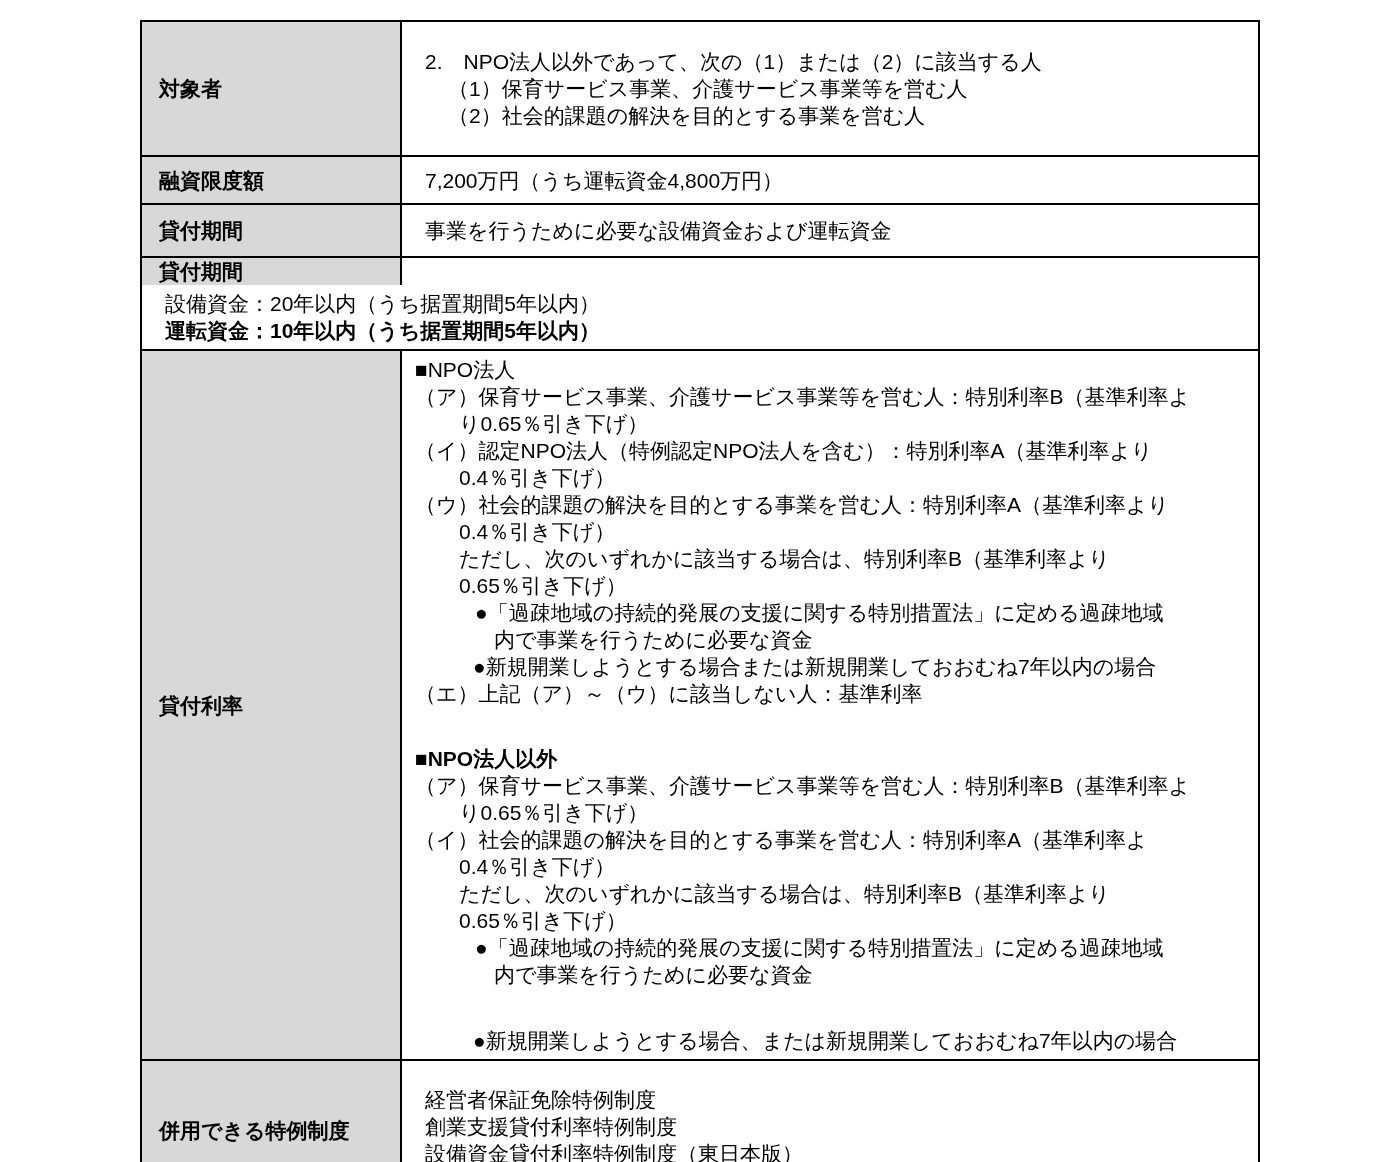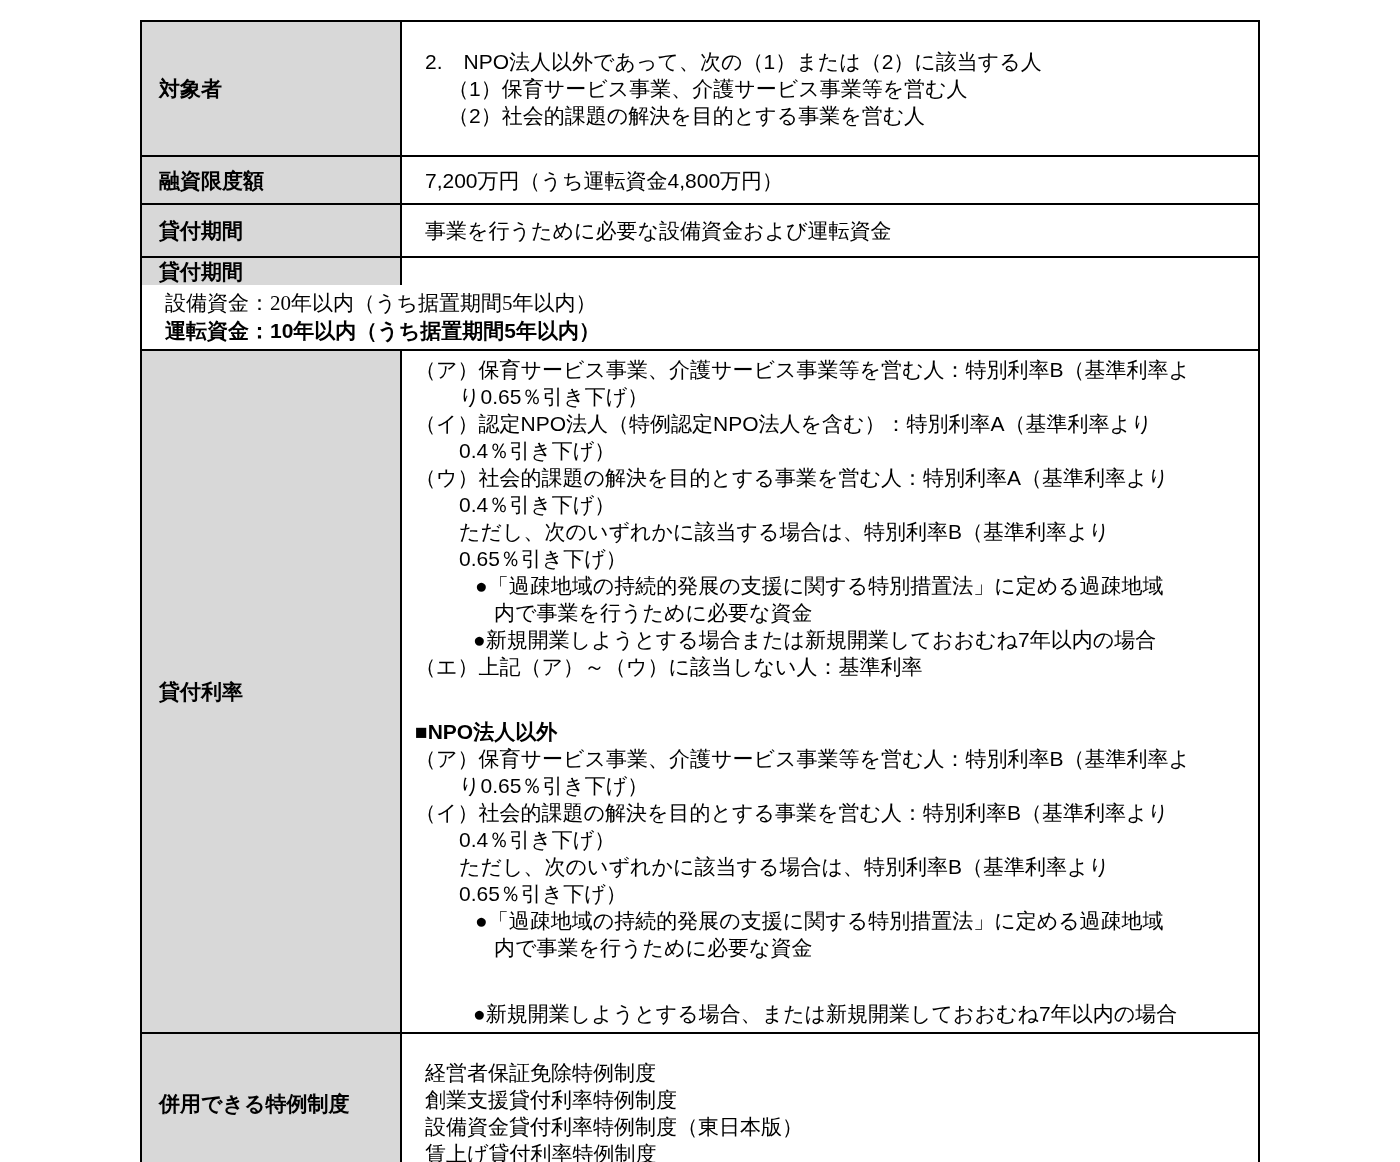--- a/index.html
+++ b/index.html
@@ -96,45 +96,46 @@
     <div class="row">
       <div class="cell-label">貸付期間</div>
       <div class="cell-content">
           <div class="line" style="padding-left: 10px;">事業を行うために必要な設備資金および運転資金</div>
         </div>
     </div>
 
     <div class="row">
       <div class="cell-label">貸付期間</div>
       <div class="cell-content">
-          <div class="line" style="padding-left: 10px; font-family: Liberation Serif, serif;">設備資金：20年以内（うち据置期間5年以内）</div>
+          <div class="line" style="padding-left: 10px;">設備資金：20年以内（うち据置期間5年以内）</div>
           <div class="line" style="padding-left: 10px; font-weight: bold;">運転資金：10年以内（うち据置期間5年以内）</div>
         </div>
     </div>
 
     <div class="row">
       <div class="cell-label">貸付利率</div>
       <div class="cell-content">
+          <div class="line" style="padding-left: 0px;">■NPO法人</div>
           <div class="line" style="padding-left: 0px;">（ア）保育サービス事業、介護サービス事業等を営む人：特別利率B（基準利率よ</div>
           <div class="line" style="padding-left: 44px;">り0.65％引き下げ）</div>
           <div class="line" style="padding-left: 0px;">（イ）認定NPO法人（特例認定NPO法人を含む）：特別利率A（基準利率より</div>
           <div class="line" style="padding-left: 44px;">0.4％引き下げ）</div>
           <div class="line" style="padding-left: 0px;">（ウ）社会的課題の解決を目的とする事業を営む人：特別利率A（基準利率より</div>
           <div class="line" style="padding-left: 44px;">0.4％引き下げ）</div>
           <div class="line" style="padding-left: 44px;">ただし、次のいずれかに該当する場合は、特別利率B（基準利率より</div>
           <div class="line" style="padding-left: 44px;">0.65％引き下げ）</div>
           <div class="line" style="padding-left: 60px;">●「過疎地域の持続的発展の支援に関する特別措置法」に定める過疎地域</div>
           <div class="line" style="padding-left: 79px;">内で事業を行うために必要な資金</div>
           <div class="line" style="padding-left: 58px;">●新規開業しようとする場合または新規開業しておおむね7年以内の場合</div>
           <div class="line" style="padding-left: 0px;">（エ）上記（ア）～（ウ）に該当しない人：基準利率</div>
           <div class="line blank" style="padding-left: 0px;"></div>
           <div class="line" style="padding-left: 0px; font-weight: bold;">■NPO法人以外</div>
           <div class="line" style="padding-left: 0px;">（ア）保育サービス事業、介護サービス事業等を営む人：特別利率B（基準利率よ</div>
           <div class="line" style="padding-left: 44px;">り0.65％引き下げ）</div>
-          <div class="line" style="padding-left: 0px;">（イ）社会的課題の解決を目的とする事業を営む人：特別利率B（基準利率より</div>
+          <div class="line" style="padding-left: 0px;">（イ）社会的課題の解決を目的とする事業を営む人：特別利率A（基準利率よ</div>
           <div class="line" style="padding-left: 44px;">0.4％引き下げ）</div>
           <div class="line" style="padding-left: 44px;">ただし、次のいずれかに該当する場合は、特別利率B（基準利率より</div>
           <div class="line" style="padding-left: 44px;">0.65％引き下げ）</div>
           <div class="line" style="padding-left: 60px;">●「過疎地域の持続的発展の支援に関する特別措置法」に定める過疎地域</div>
           <div class="line" style="padding-left: 79px;">内で事業を行うために必要な資金</div>
           <div class="line" style="padding-left: 58px; margin-top: 39px;">●新規開業しようとする場合、または新規開業しておおむね7年以内の場合</div>
         </div>
     </div>
 
     <div class="row">

